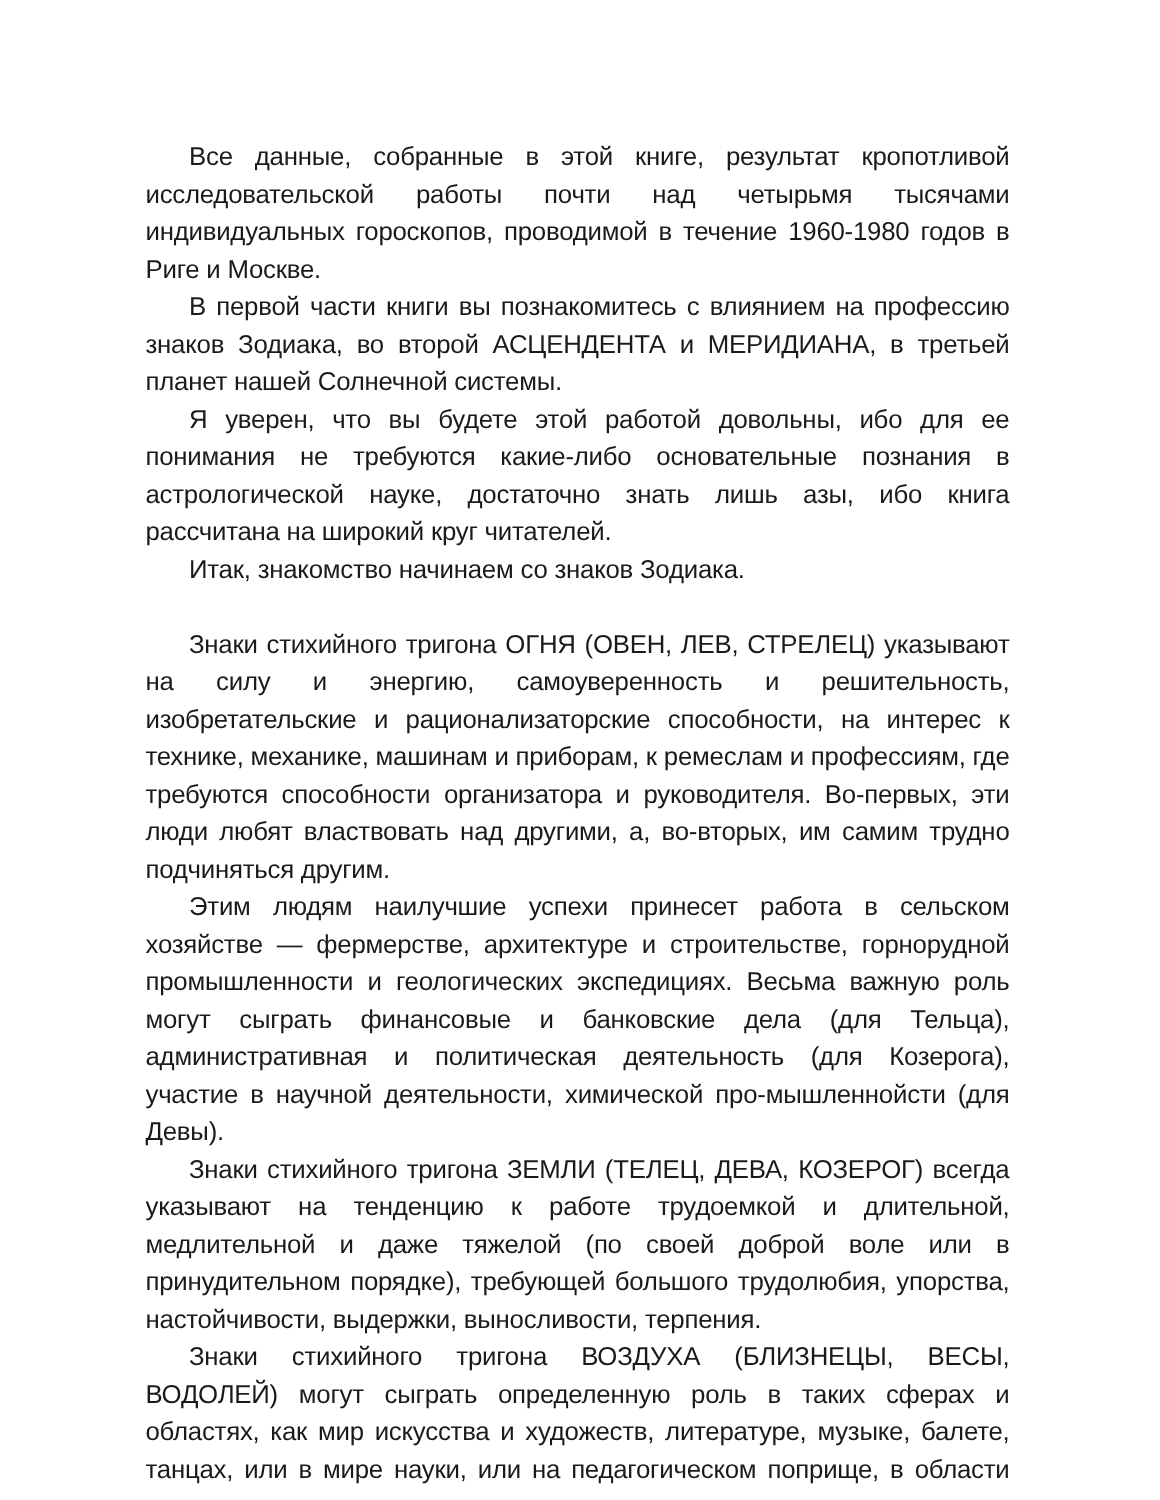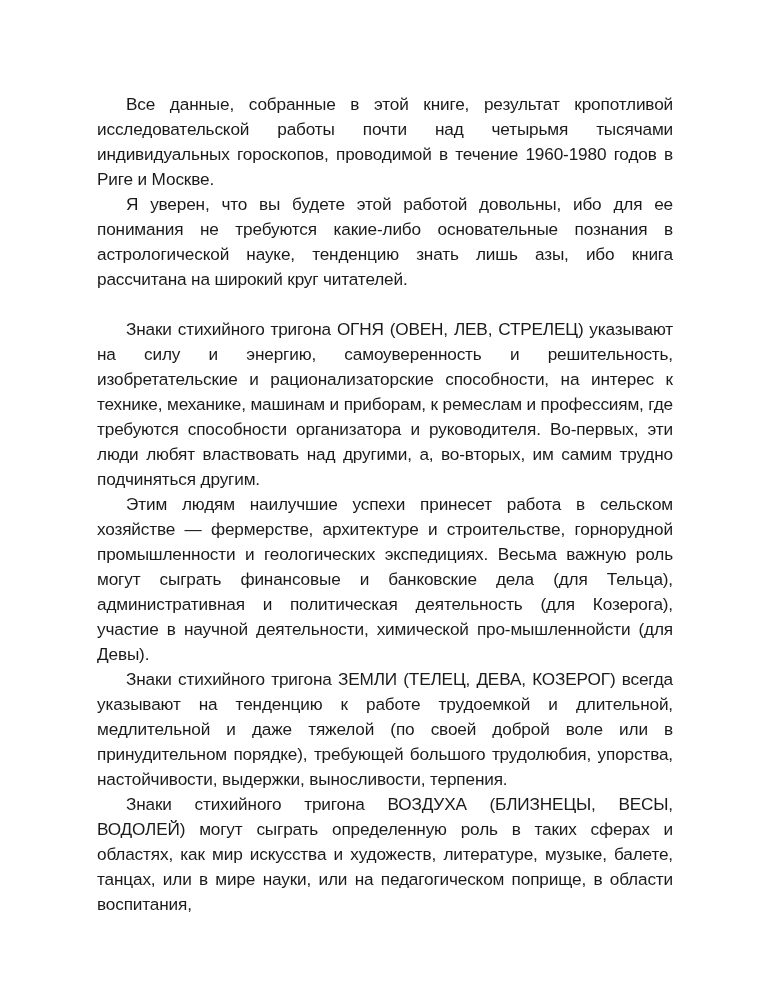--- a/index.html
+++ b/index.html
@@ -33,19 +33,21 @@
     }
     .gap {
       height: 25px;
     }
   </style>
 </head>
 <body>
 
 <div class="page">
   <p class="para">Все данные, собранные в этой книге, результат кропотливой исследовательской работы почти над четырьмя тысячами индивидуальных гороскопов, проводимой в течение 1960-1980 годов в Риге и Москве.</p>
-  <p class="para">Я уверен, что вы будете этой работой довольны, ибо для ее понимания не требуются какие-либо основательные познания в астрологической науке, тенденцию знать лишь азы, ибо книга рассчитана на широкий круг читателей.</p>
+  <p class="para">В первой части книги вы познакомитесь с влиянием на профессию знаков Зодиака, во второй АСЦЕНДЕНТА и МЕРИДИАНА, в третьей планет нашей Солнечной системы.</p>
+  <p class="para">Я уверен, что вы будете этой работой довольны, ибо для ее понимания не требуются какие-либо основательные познания в астрологической науке, достаточно знать лишь азы, ибо книга рассчитана на широкий круг читателей.</p>
+  <p class="para">Итак, знакомство начинаем со знаков Зодиака.</p>
   <div class="gap"></div>
   <p class="para">Знаки стихийного тригона ОГНЯ (ОВЕН, ЛЕВ, СТРЕЛЕЦ) указывают на силу и энергию, самоуверенность и решительность, изобретательские и рационализаторские способности, на интерес к технике, механике, машинам и приборам, к ремеслам и профессиям, где требуются способности организатора и руководителя. Во-первых, эти люди любят властвовать над другими, а, во-вторых, им самим трудно подчиняться другим.</p>
   <p class="para">Этим людям наилучшие успехи принесет работа в сельском хозяйстве — фермерстве, архитектуре и строительстве, горнорудной промышленности и геологических экспедициях. Весьма важную роль могут сыграть финансовые и банковские дела (для Тельца), административная и политическая деятельность (для Козерога), участие в научной деятельности, химической про-мышленнойсти (для Девы).</p>
   <p class="para">Знаки стихийного тригона ЗЕМЛИ (ТЕЛЕЦ, ДЕВА, КОЗЕРОГ) всегда указывают на тенденцию к работе трудоемкой и длительной, медлительной и даже тяжелой (по своей доброй воле или в принудительном порядке), требующей большого трудолюбия, упорства, настойчивости, выдержки, выносливости, терпения.</p>
   <p class="para">Знаки стихийного тригона ВОЗДУХА (БЛИЗНЕЦЫ, ВЕСЫ, ВОДОЛЕЙ) могут сыграть определенную роль в таких сферах и областях, как мир искусства и художеств, литературе, музыке, балете, танцах, или в мире науки, или на педагогическом поприще, в области воспитания,</p>
 </div>
 
 </body></html>

